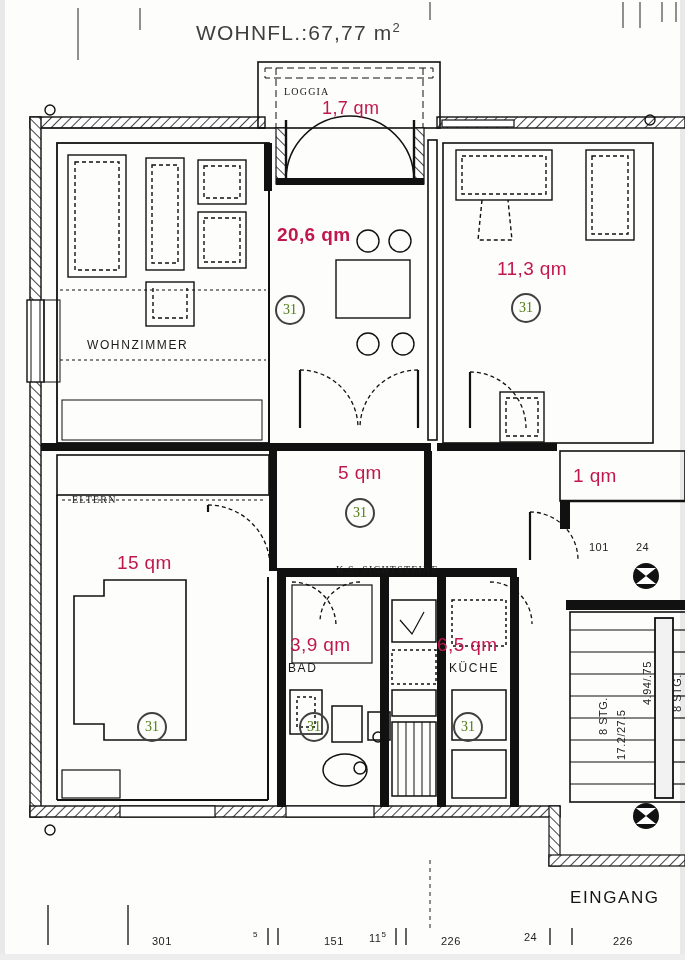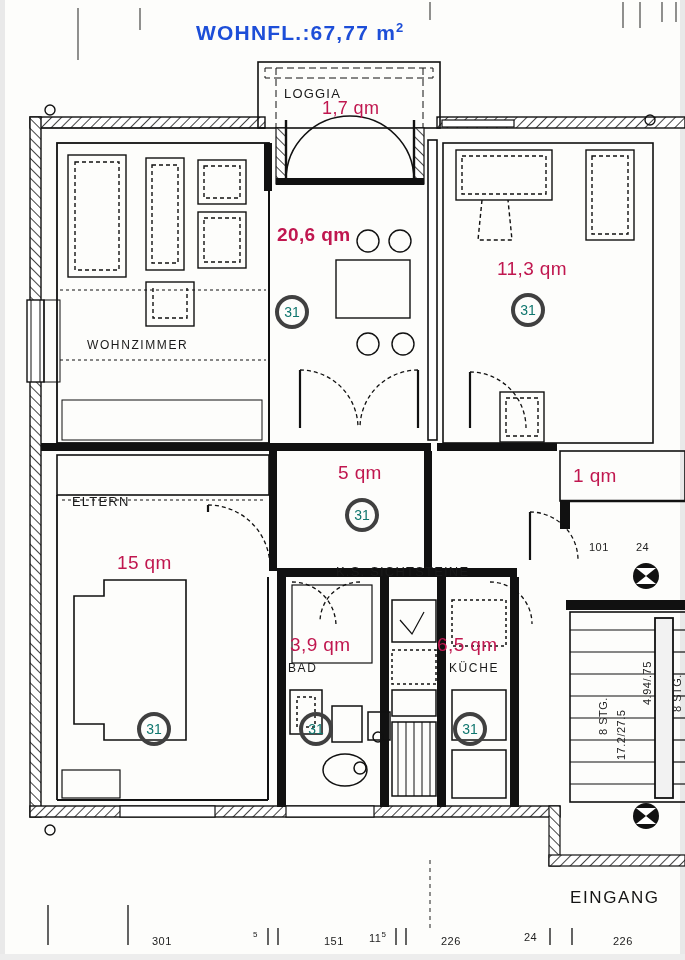--- a/index.html
+++ b/index.html
@@ -9,42 +9,41 @@
     background:#fdfdfb;
   }
   #plan{position:absolute;inset:0;width:685px;height:960px;}
   .frame-edge{position:absolute;background:#e9e9e9;}
   .edge-l{left:0;top:0;width:5px;height:960px;}
   .edge-r{right:0;top:0;width:5px;height:960px;}
   .edge-b{left:0;bottom:0;width:685px;height:6px;background:#ededed;}
 
   .txt{position:absolute;white-space:nowrap;color:#111;}
   .title{
-    font-size:21px;letter-spacing:1.2px;color:#1d4ed8;
+    font-size:21px;letter-spacing:1.2px;color:#404040;
     font-family:"Liberation Sans", sans-serif;
-    font-weight:bold;
   }
   .area{
     color:#c0174f;font-size:19px;letter-spacing:.4px;font-weight:400;
   }
   .area.sm{font-size:18px;}
   .roomname{
     font-size:12px;letter-spacing:1.6px;color:#1a1a1a;
   }
-  .roomname.tiny{font-size:13px;letter-spacing:1.2px;}
+  .roomname.tiny{font-size:10px;letter-spacing:1.2px;font-family:Liberation Serif, serif;}
   .dim{
     font-size:11px;color:#222;letter-spacing:.5px;
   }
   .dim.rot{transform:rotate(-90deg);transform-origin:left top;}
   .sup{font-size:8px;vertical-align:super;}
   .marker{
-    position:absolute;width:26px;height:26px;border:4px solid #404040;
-    border-radius:50%;color:#0f766e;font-size:14px;
+    position:absolute;width:26px;height:26px;border:2px solid #404040;
+    border-radius:50%;color:#4d7c0f;font-size:14px;
     display:flex;align-items:center;justify-content:center;
-    background:transparent;letter-spacing:0;
+    background:transparent;letter-spacing:0;font-family:Liberation Serif, serif;
   }
   .eingang{font-size:17px;letter-spacing:1.6px;color:#141414;}
 </style>
 </head>
 <body>
 
 <div class="frame-edge edge-l"></div>
 <div class="frame-edge edge-r"></div>
 <div class="frame-edge edge-b"></div>
 

